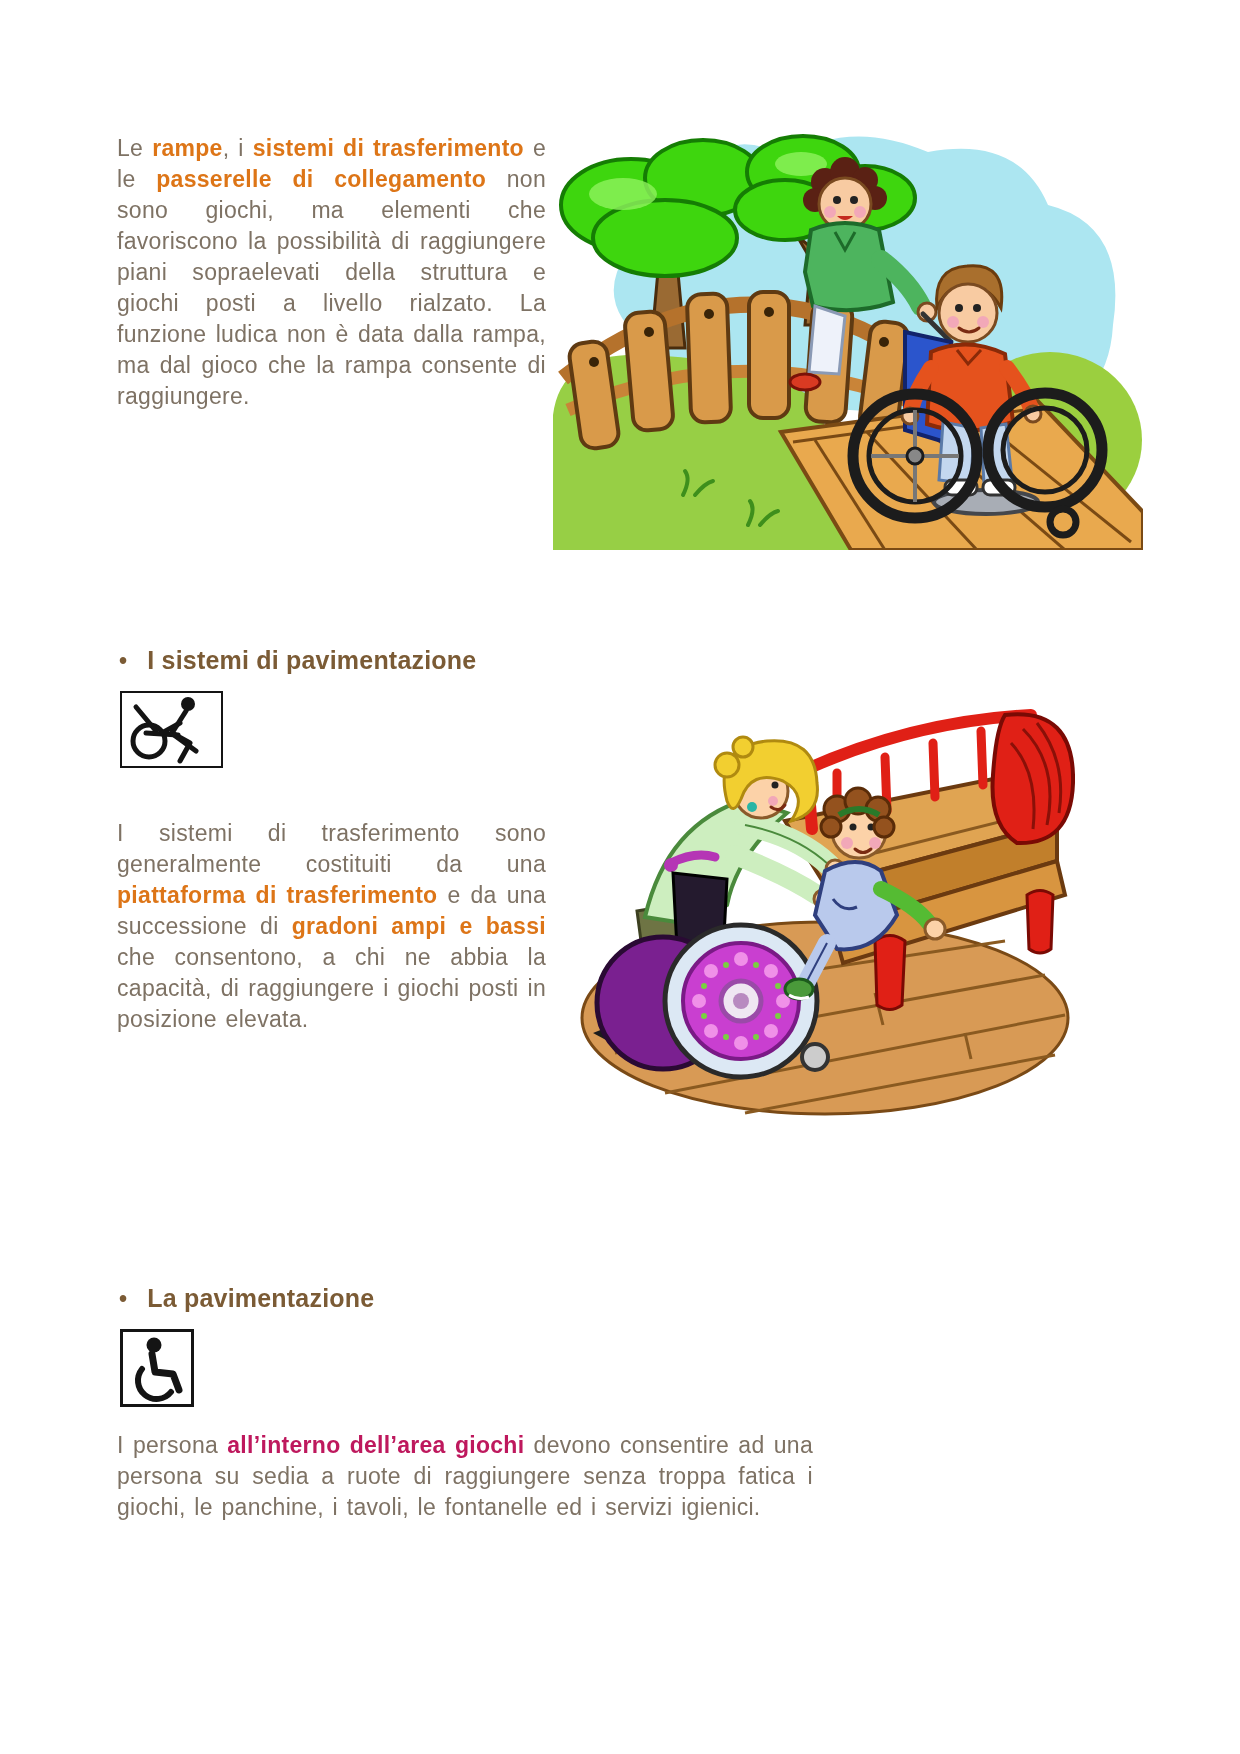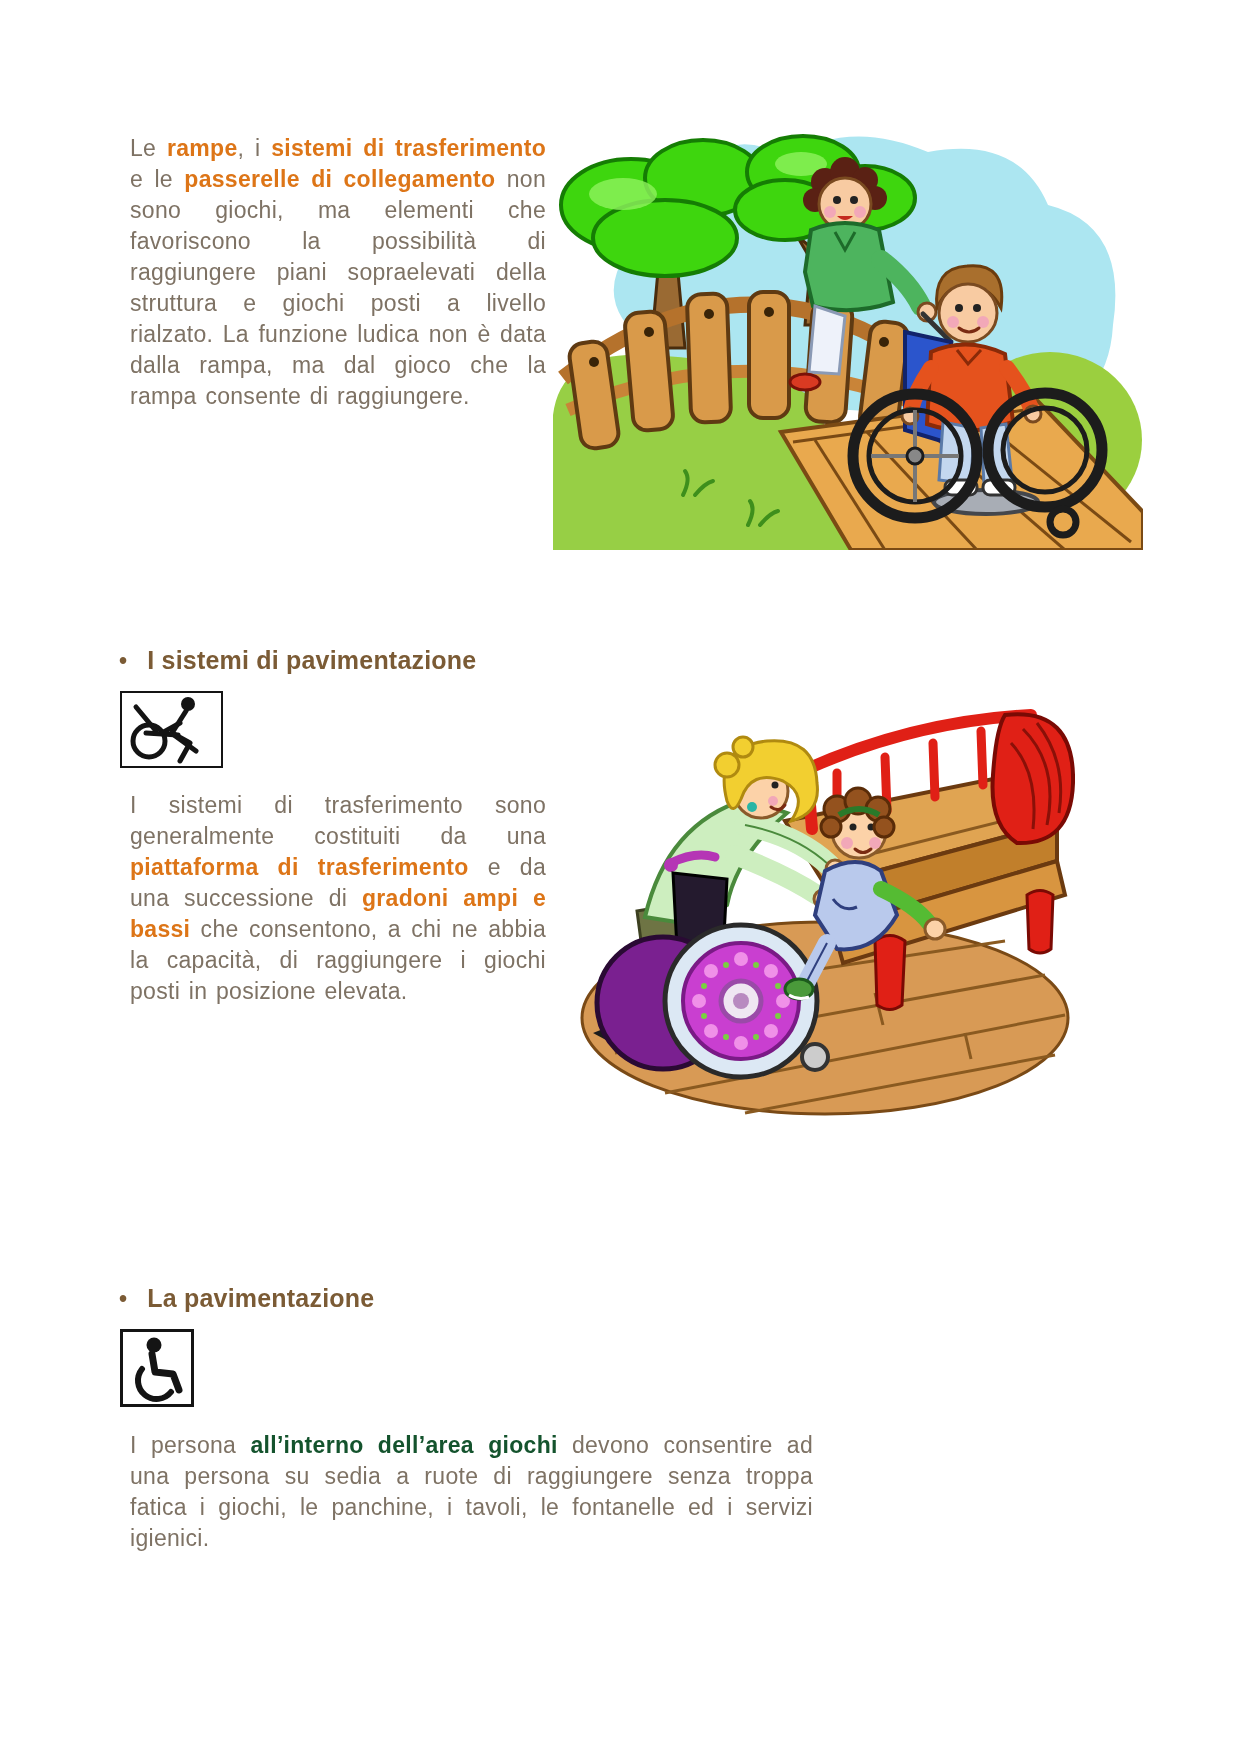--- a/index.html
+++ b/index.html
@@ -4,23 +4,23 @@
 <style>
   html,body { margin:0; padding:0; background:#ffffff; }
   .page {
     position:relative; width:1240px; height:1754px; background:#ffffff;
     font-family:"Liberation Sans", sans-serif; overflow:hidden;
   }
   .para {
     position:absolute; color:#7E7264; font-size:23px; line-height:31px;
     text-align:justify; letter-spacing:0.3px; word-spacing:2px;
   }
-  .para p { margin:0 0 13px 13px; }
+  .para p { margin:0 0 13px 0; }
   .accent { color:#DD7517; font-weight:bold; }
-  .bold-brown { color:#14532d; font-weight:bold; }
+  .bold-brown { color:#be185d; font-weight:bold; }
   .section-heading {
     position:absolute; display:flex; align-items:baseline; gap:20px;
     color:#7B5B35; font-weight:bold; font-size:25px; letter-spacing:0.2px;
   }
   .bullet { font-size:23px; color:#7B5B35; }
   .icon-box {
     position:absolute; background:#ffffff; border:2px solid #141414;
     display:flex; align-items:center; justify-content:center; box-sizing:border-box;
   }
   .fig { position:absolute; }
@@ -168,21 +168,21 @@
         <path d="M24,40 L56,42"></path>
         <path d="M64,18 L50,40"></path>
         <path d="M50,40 L68,50 L58,68"></path>
         <path d="M52,42 L74,58"></path>
         <path d="M58,30 L40,40"></path>
       </g>
       <circle cx="66" cy="11" r="7" fill="#141414"></circle>
     </svg>
   </div>
 
-  <div class="para" style="left:117px; top:790px; width:429px;">
+  <div class="para" style="left:117px; top:818px; width:429px;">
     <p>
       <span>I sistemi di trasferimento sono generalmente costituiti da una </span><span class="accent">piattaforma di trasferimento</span><span> e da una successione di </span><span class="accent">gradoni ampi e bassi</span><span> che consentono, a chi ne abbia la capacità, di raggiungere i giochi posti in posizione elevata.</span>
     </p>
   </div>
 
   <figure class="fig" style="left:575px; top:703px; width:500px; height:415px; margin:0;">
     <svg width="500" height="415" viewBox="0 0 500 415">
 
       <g>
         <ellipse cx="250" cy="315" rx="243" ry="96" fill="#D89A55" stroke="#7A4A16" stroke-width="3"></ellipse>

